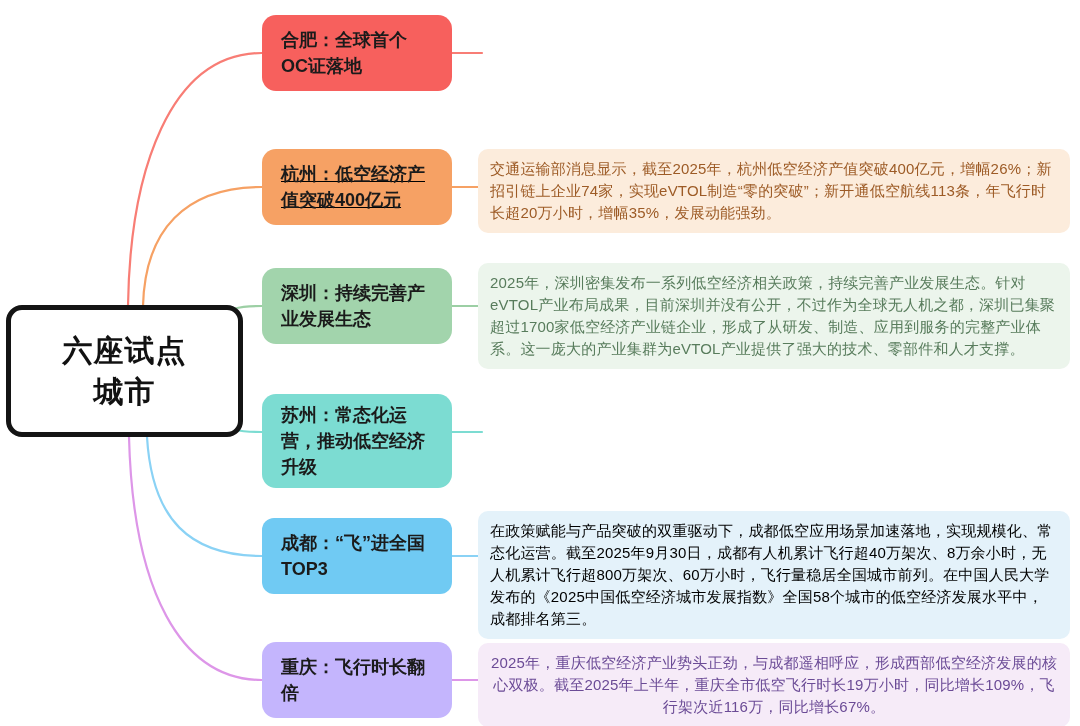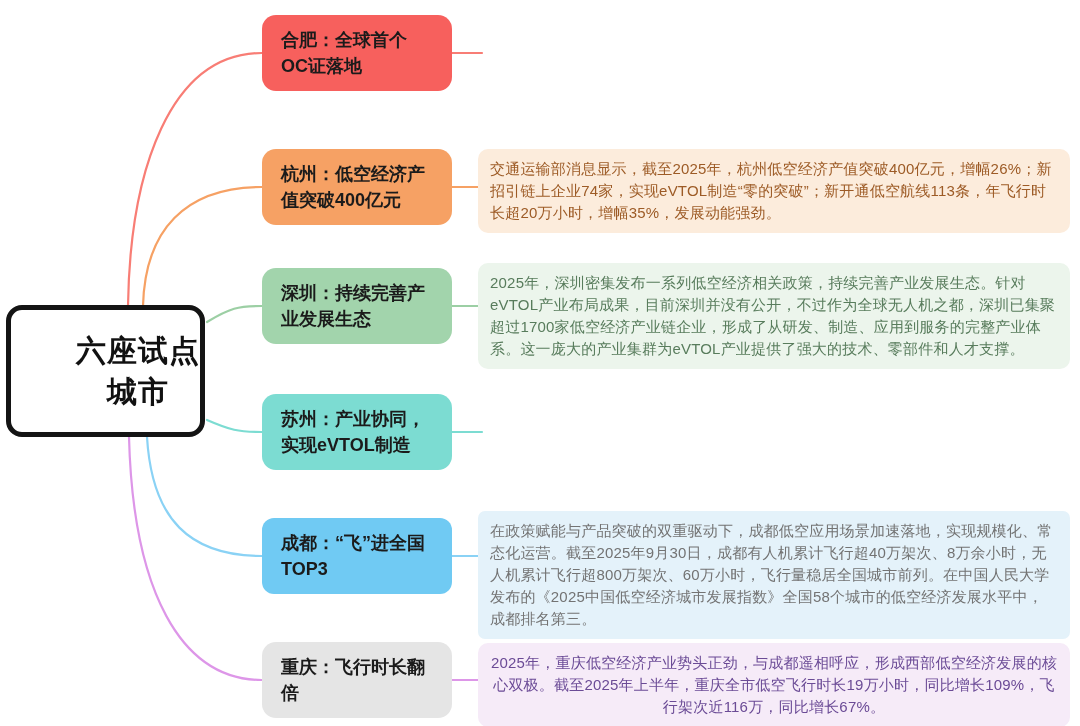--- a/index.html
+++ b/index.html
@@ -2,23 +2,23 @@
 <html><head>
 <meta charset="utf-8">
 <style>
   html,body{margin:0;padding:0;background:#ffffff;}
   body{font-family:"Liberation Sans","DejaVu Sans",sans-serif;}
   #canvas{position:relative;width:1080px;height:726px;overflow:hidden;background:#ffffff;}
   #wires{position:absolute;left:0;top:0;width:1080px;height:726px;}
   #wires path, #wires line{fill:none;stroke-width:2.2;stroke-linecap:round;}
 
   .root-node{
-    position:absolute;left:6px;top:305px;width:199px;height:132px;
+    position:absolute;left:6px;top:305px;width:237px;height:132px;
     background:#ffffff;border:5px solid #141414;border-radius:16px;
-    display:flex;align-items:center;justify-content:flex-end;box-sizing:border-box;
+    display:flex;align-items:center;justify-content:center;box-sizing:border-box;
   }
   .root-node .root-title{
     font-size:30px;font-weight:800;color:#111;line-height:41px;
     text-align:center;white-space:pre-line;letter-spacing:1px;
   }
 
   .branch-box{
     position:absolute;left:262px;width:190px;min-height:76px;
     border-radius:14px;display:flex;align-items:center;
     padding:8px 19px;box-sizing:border-box;
@@ -27,21 +27,21 @@
     font-size:18px;font-weight:700;color:#1b1b1b;line-height:26px;
     word-break:break-word;
   }
 
   .desc-panel{
     position:absolute;left:478px;width:592px;
     border-radius:10px;padding:9px 12px;box-sizing:border-box;
   }
   .desc-text{font-size:15px;line-height:22px;letter-spacing:0.2px;}
   #box-hefei{top:15px;}      #desc-hefei{top:10px;}
-  #box-hangzhou{top:149px;}  #desc-hangzhou{top:149px;}
+  #box-hangzhou{top:149px;text-decoration:underline;}  #desc-hangzhou{top:149px;}
   #box-shenzhen{top:268px;}  #desc-shenzhen{top:263px;}
   #box-suzhou{top:394px;}    #desc-suzhou{top:396px;}
   #box-chengdu{top:518px;border-radius:12px;}   #desc-chengdu{top:511px;}
   #box-chongqing{top:642px;} #desc-chongqing{top:643px;}
 </style>
 </head>
 <body>
 
 <div id="canvas">
 
@@ -77,30 +77,30 @@
   </div>
 
   <div id="box-shenzhen" class="branch-box" style="background: rgb(162, 212, 172);">
     <div class="branch-title">深圳：持续完善产业发展生态</div>
   </div>
   <div id="desc-shenzhen" class="desc-panel" style="background: rgb(236, 245, 236); color: rgb(88, 124, 92);">
     <div class="desc-text">2025年，深圳密集发布一系列低空经济相关政策，持续完善产业发展生态。针对eVTOL产业布局成果，目前深圳并没有公开，不过作为全球无人机之都，深圳已集聚超过1700家低空经济产业链企业，形成了从研发、制造、应用到服务的完整产业体系。这一庞大的产业集群为eVTOL产业提供了强大的技术、零部件和人才支撑。</div>
   </div>
 
   <div id="box-suzhou" class="branch-box" style="background: rgb(124, 220, 210);">
-    <div class="branch-title">苏州：产业协同，实现eVTOL制造</div>
+    <div class="branch-title">苏州：常态化运营，推动低空经济升级</div>
   </div>
 
   <div id="box-chengdu" class="branch-box" style="background: rgb(112, 202, 243);">
     <div class="branch-title">成都：“飞”进全国TOP3</div>
   </div>
-  <div id="desc-chengdu" class="desc-panel" style="background: rgb(228, 242, 250); color: #737373; border-radius: 7px;">
+  <div id="desc-chengdu" class="desc-panel" style="background: rgb(228, 242, 250); color: #000000;">
     <div class="desc-text">在政策赋能与产品突破的双重驱动下，成都低空应用场景加速落地，实现规模化、常态化运营。截至2025年9月30日，成都有人机累计飞行超40万架次、8万余小时，无人机累计飞行超800万架次、60万小时，飞行量稳居全国城市前列。在中国人民大学发布的《2025中国低空经济城市发展指数》全国58个城市的低空经济发展水平中，成都排名第三。</div>
   </div>
 
-  <div id="box-chongqing" class="branch-box" style="background: #e5e5e5;">
+  <div id="box-chongqing" class="branch-box" style="background: #c4b5fd;">
     <div class="branch-title">重庆：飞行时长翻倍</div>
   </div>
   <div id="desc-chongqing" class="desc-panel" style="background: rgb(246, 235, 248); color: rgb(107, 75, 150); text-align: center;">
     <div class="desc-text">2025年，重庆低空经济产业势头正劲，与成都遥相呼应，形成西部低空经济发展的核心双极。截至2025年上半年，重庆全市低空飞行时长19万小时，同比增长109%，飞行架次近116万，同比增长67%。</div>
   </div>
 
 </div>
 
 </body></html>

